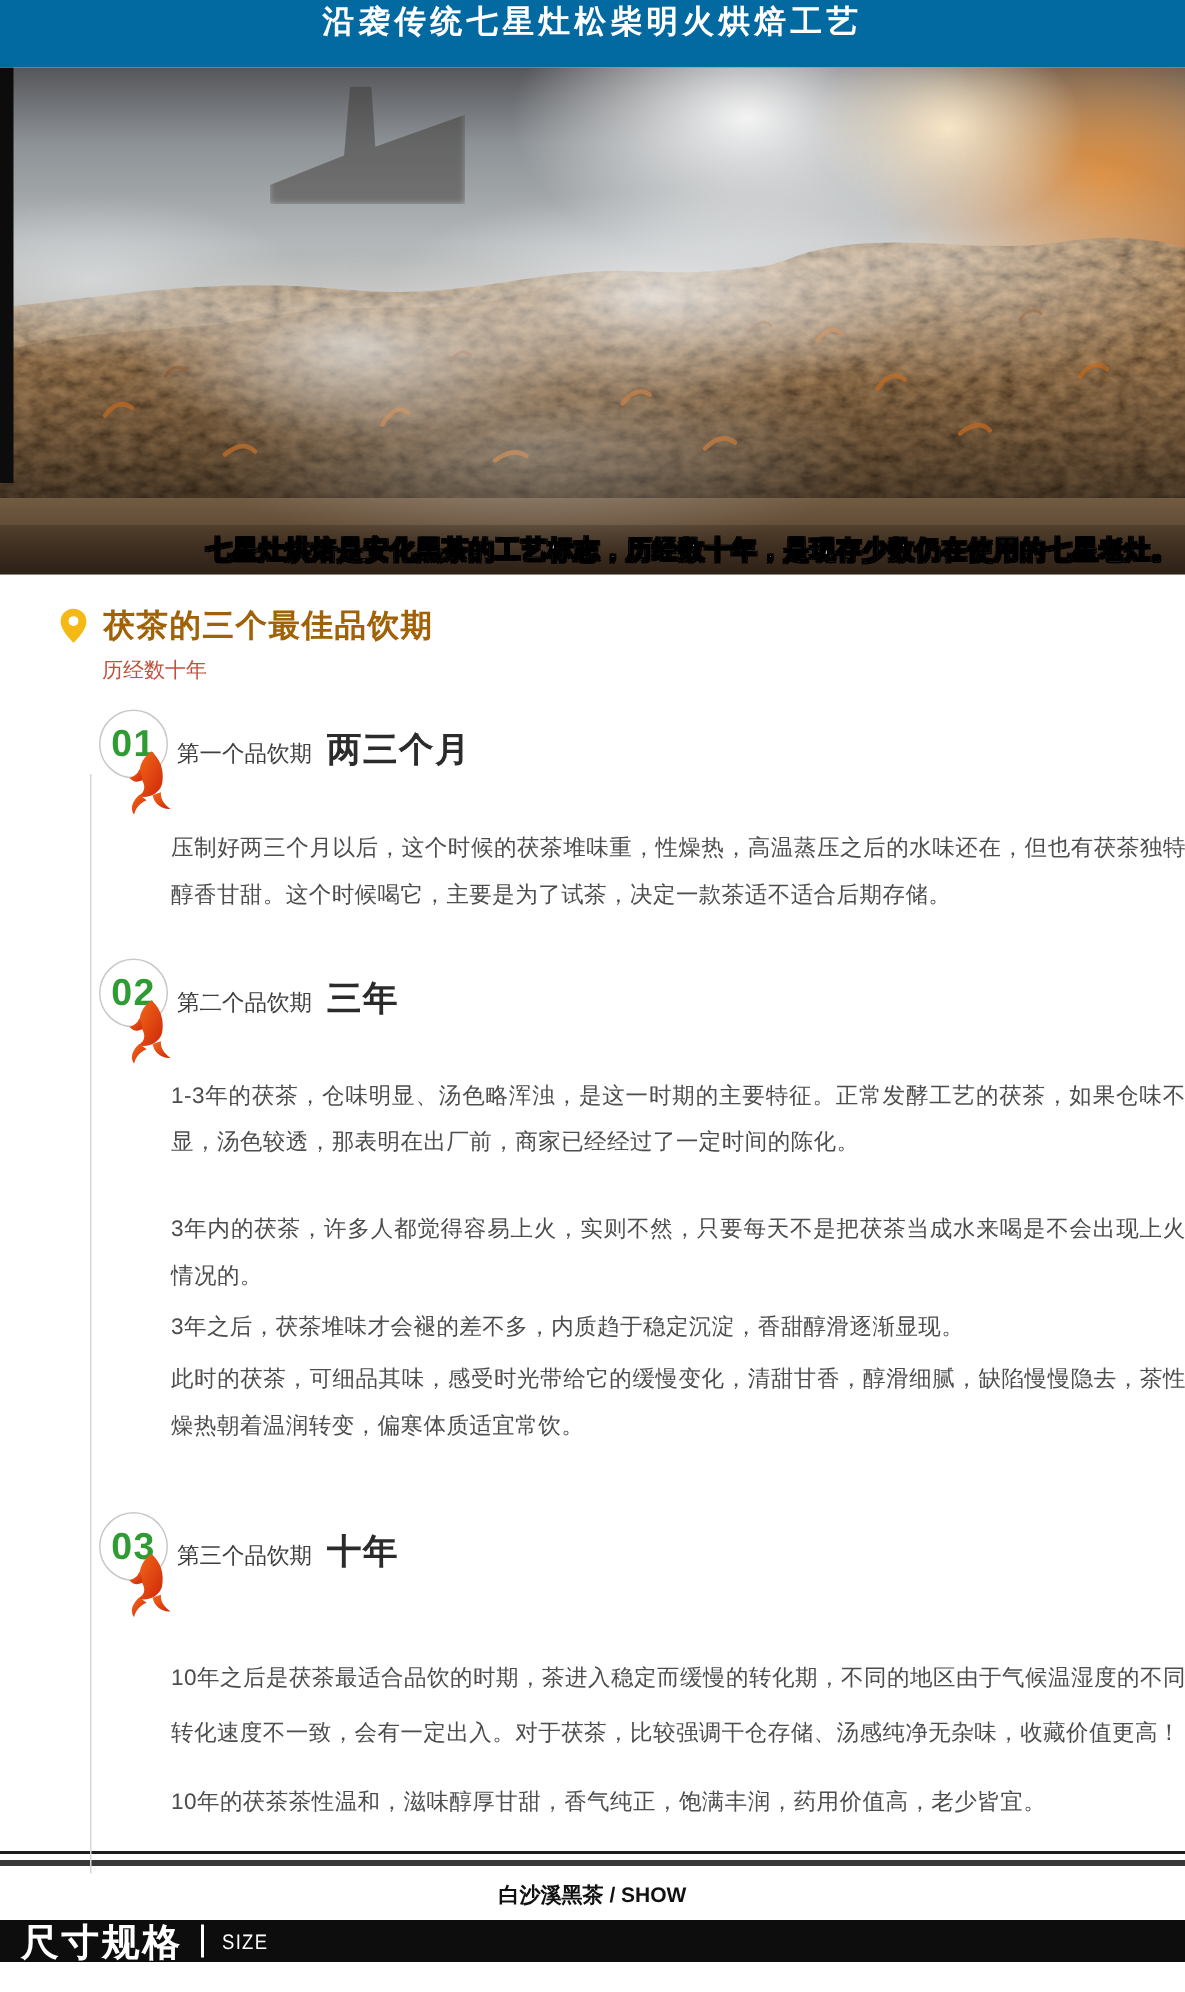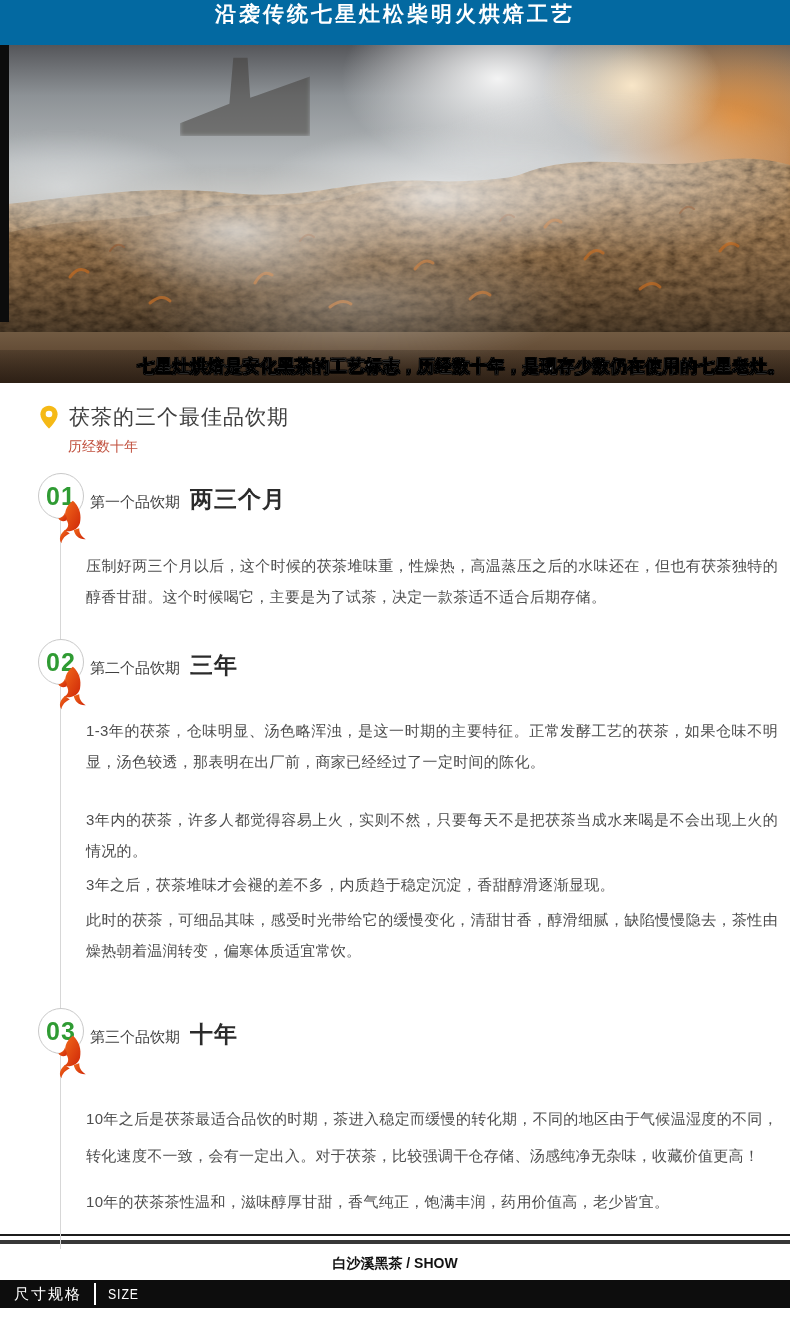--- a/index.html
+++ b/index.html
@@ -57,24 +57,24 @@
 
   
   .content { position:relative; background:#fff; }
   .timeline {
     position:absolute; left:60px; top:113px; width:1px; height:733px;
     background:#d7d7d7; z-index:0;
   }
 
   .section-head { margin:20px 0 0 38px; display:flex; align-items:center; }
   .pin { width:22px; height:27px; margin-right:9px; flex:0 0 auto; }
-  .section-title { font-size:21px; font-weight:normal; color:#404040; letter-spacing:1px; }
+  .section-title { font-size:21px; font-weight:bold; color:#a16207; letter-spacing:1px; }
   .section-sub { margin:7px 0 0 68px; font-size:14px; color:#c1513f; }
 
-  .item { position:relative; z-index:1; }
+  .item { position:relative; z-index:1;padding-left:28px; }
   .i1 { margin-top:17px; } .i2 { margin-top:27px; } .i3 { margin-top:42px; }
   .item-head { position:relative; height:46px; }
   .circle {
     position:absolute; left:38px; top:0; width:46px; height:46px; border-radius:50%;
     border:1px solid #c9c9c9; background:#fff; display:flex; align-items:center; justify-content:center;
   }
   .circle .num { color:#2f9b33; font-size:25px; font-weight:bold; letter-spacing:1px; }
   .fish { position:absolute; left:52px; top:26px; width:40px; height:46px; z-index:2; }
   .head-text { position:absolute; left:90px; top:11px; display:flex; align-items:baseline; gap:10px; white-space:nowrap; }
   .head-text .label { font-size:15px; color:#3f3f3f; }
@@ -102,21 +102,21 @@
   .package-title {
     font-family:"Liberation Serif","DejaVu Serif",serif;
     font-size:46px; line-height:54px; color:#141414; letter-spacing:16px; text-indent:16px;
   }
   .package-sub { margin-top:3px; font-size:14px; font-weight:bold; color:#111; line-height:18px; }
 
   
   .footer-bar {
     margin-top:8px; height:28px; background:#0d0d0d; display:flex; align-items:center; padding-left:14px;
   }
-  .footer-cn { color:#fff; font-size:15px; font-weight:normal; letter-spacing:2px; }
+  .footer-cn { color:#fff; font-size:25px; font-weight:bold; letter-spacing:2px; }
   .footer-sep { width:2px; height:22px; background:#fff; margin:0 12px; }
   .footer-en { color:#fff; font-size:14px; letter-spacing:1px; transform:scaleX(0.88); transform-origin:left center; }
 </style>
 </head>
 <body>
 
 <svg width="0" height="0" style="position:absolute" aria-hidden="true">
   <defs>
     <linearGradient id="fishGrad" x1="0" y1="0" x2="1" y2="1">
       <stop offset="0" stop-color="#f26a1b"></stop>

